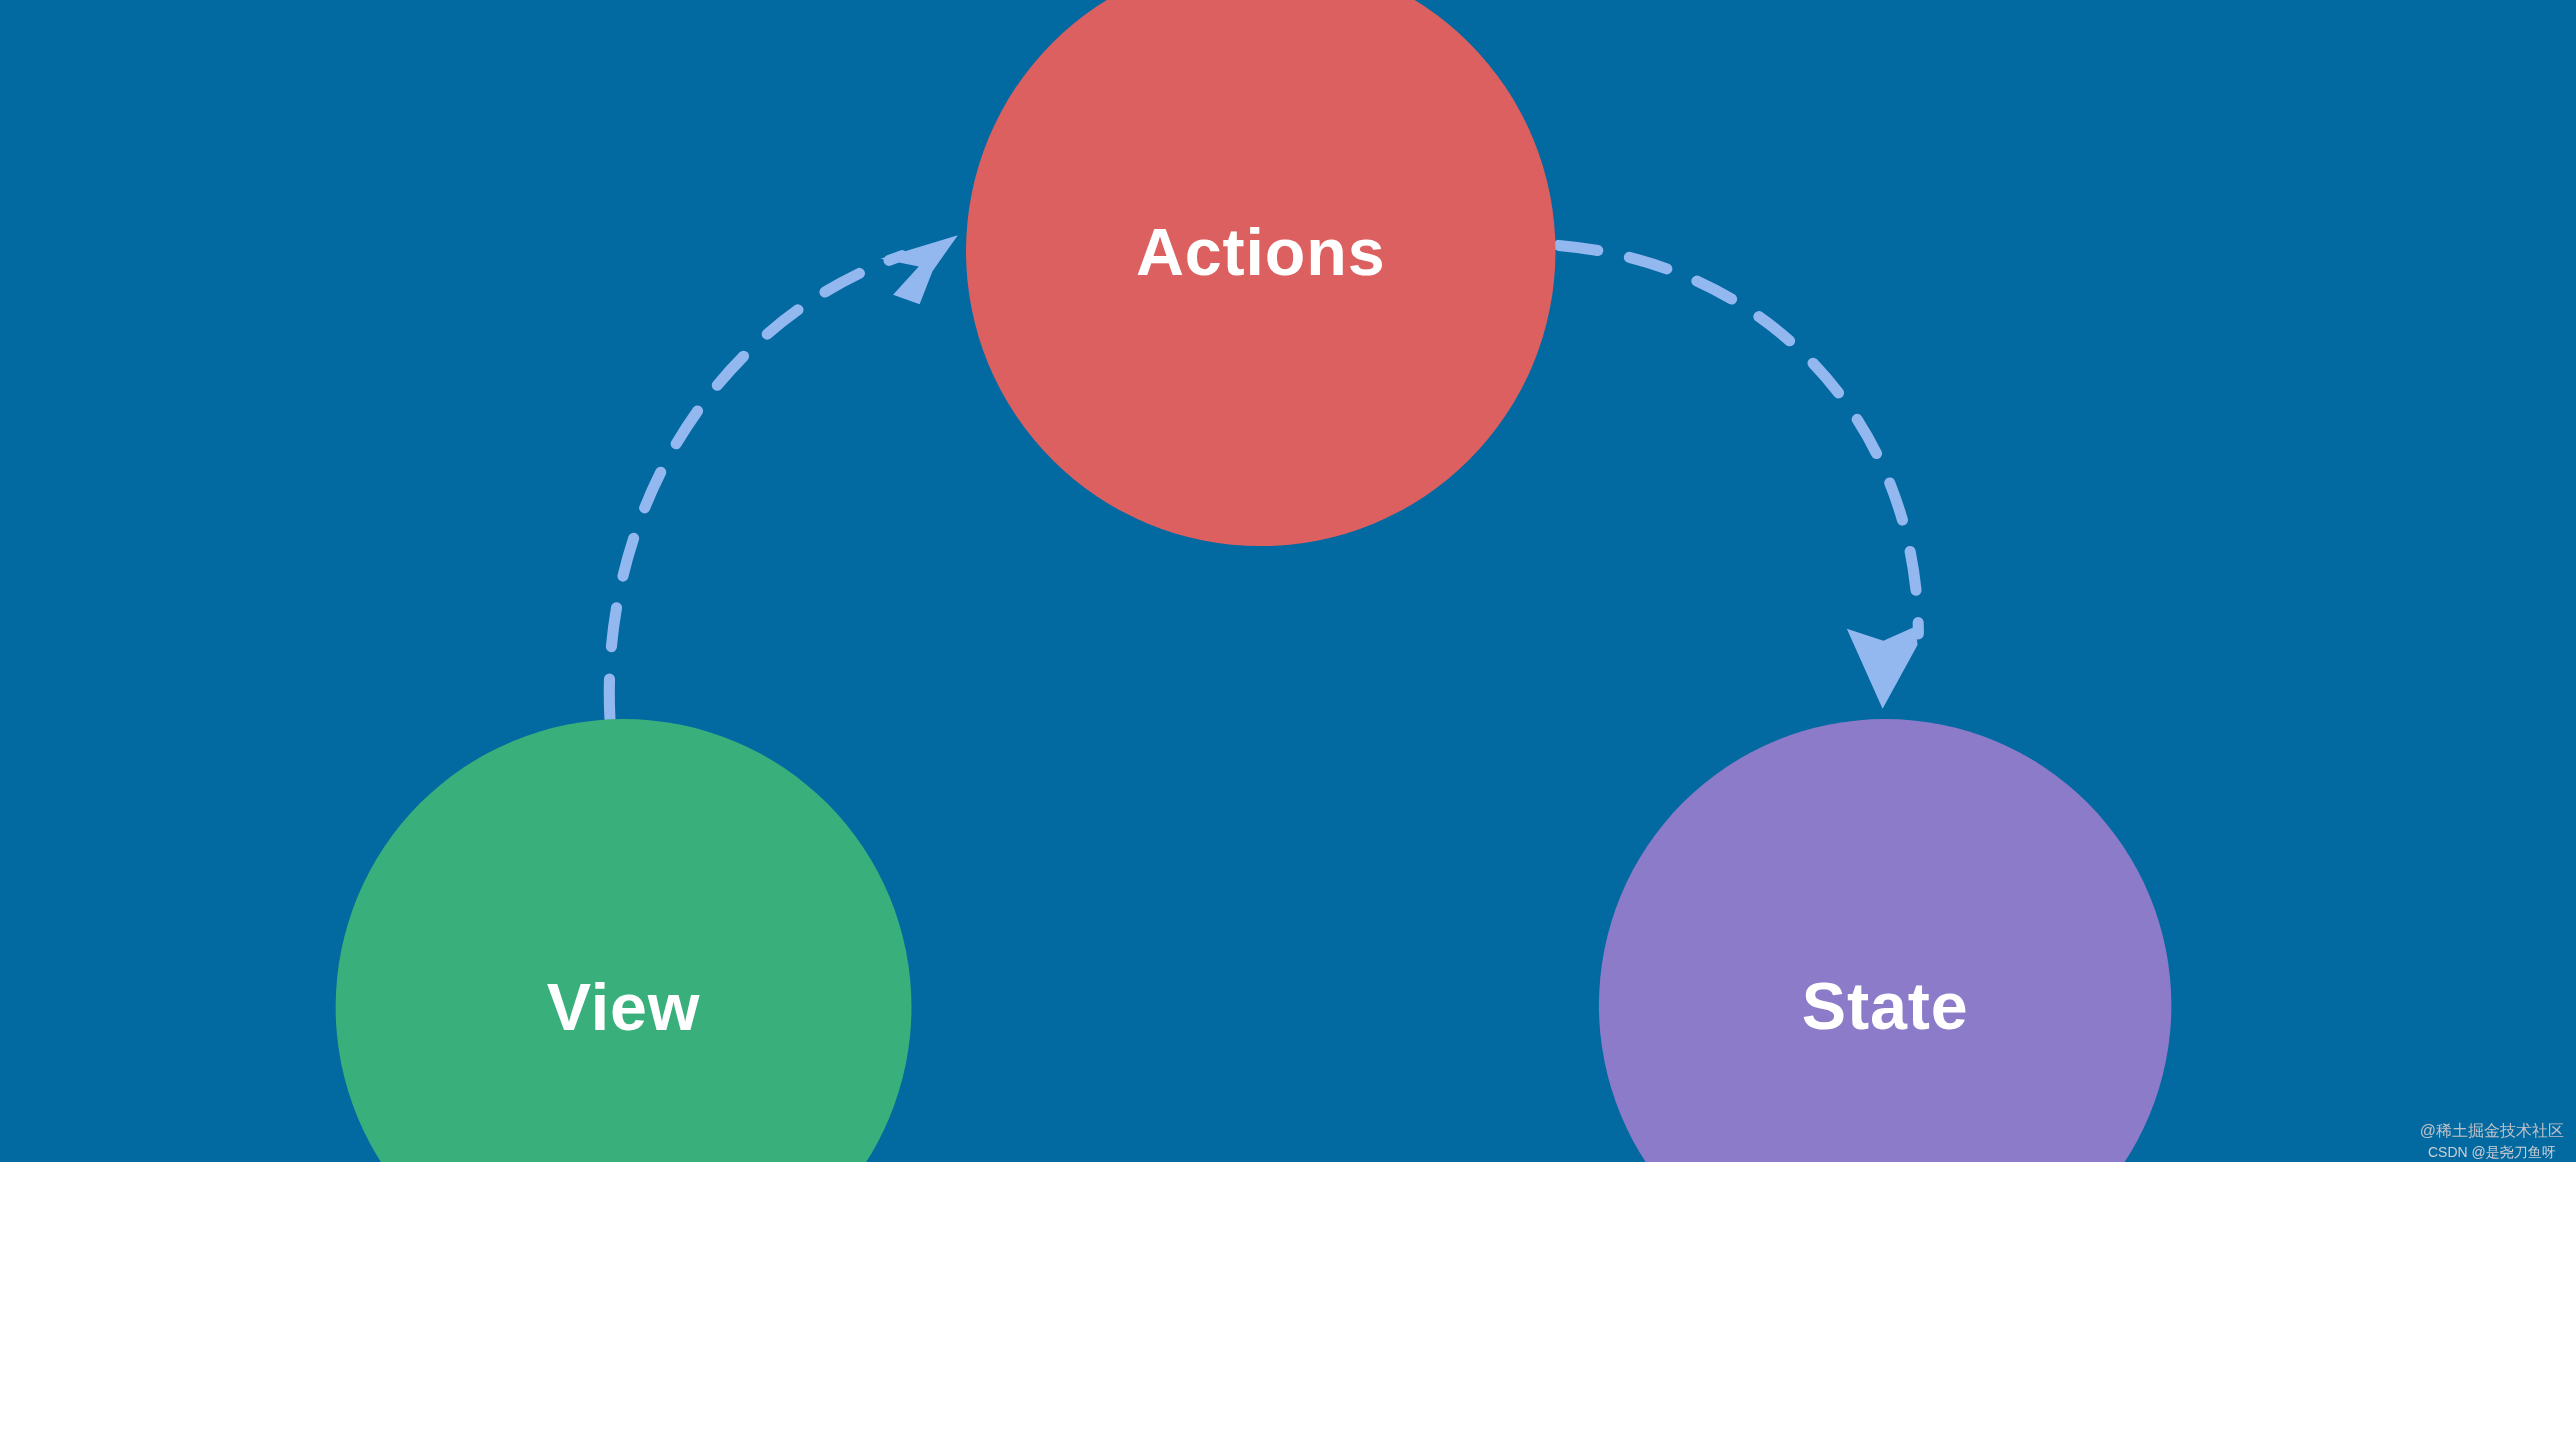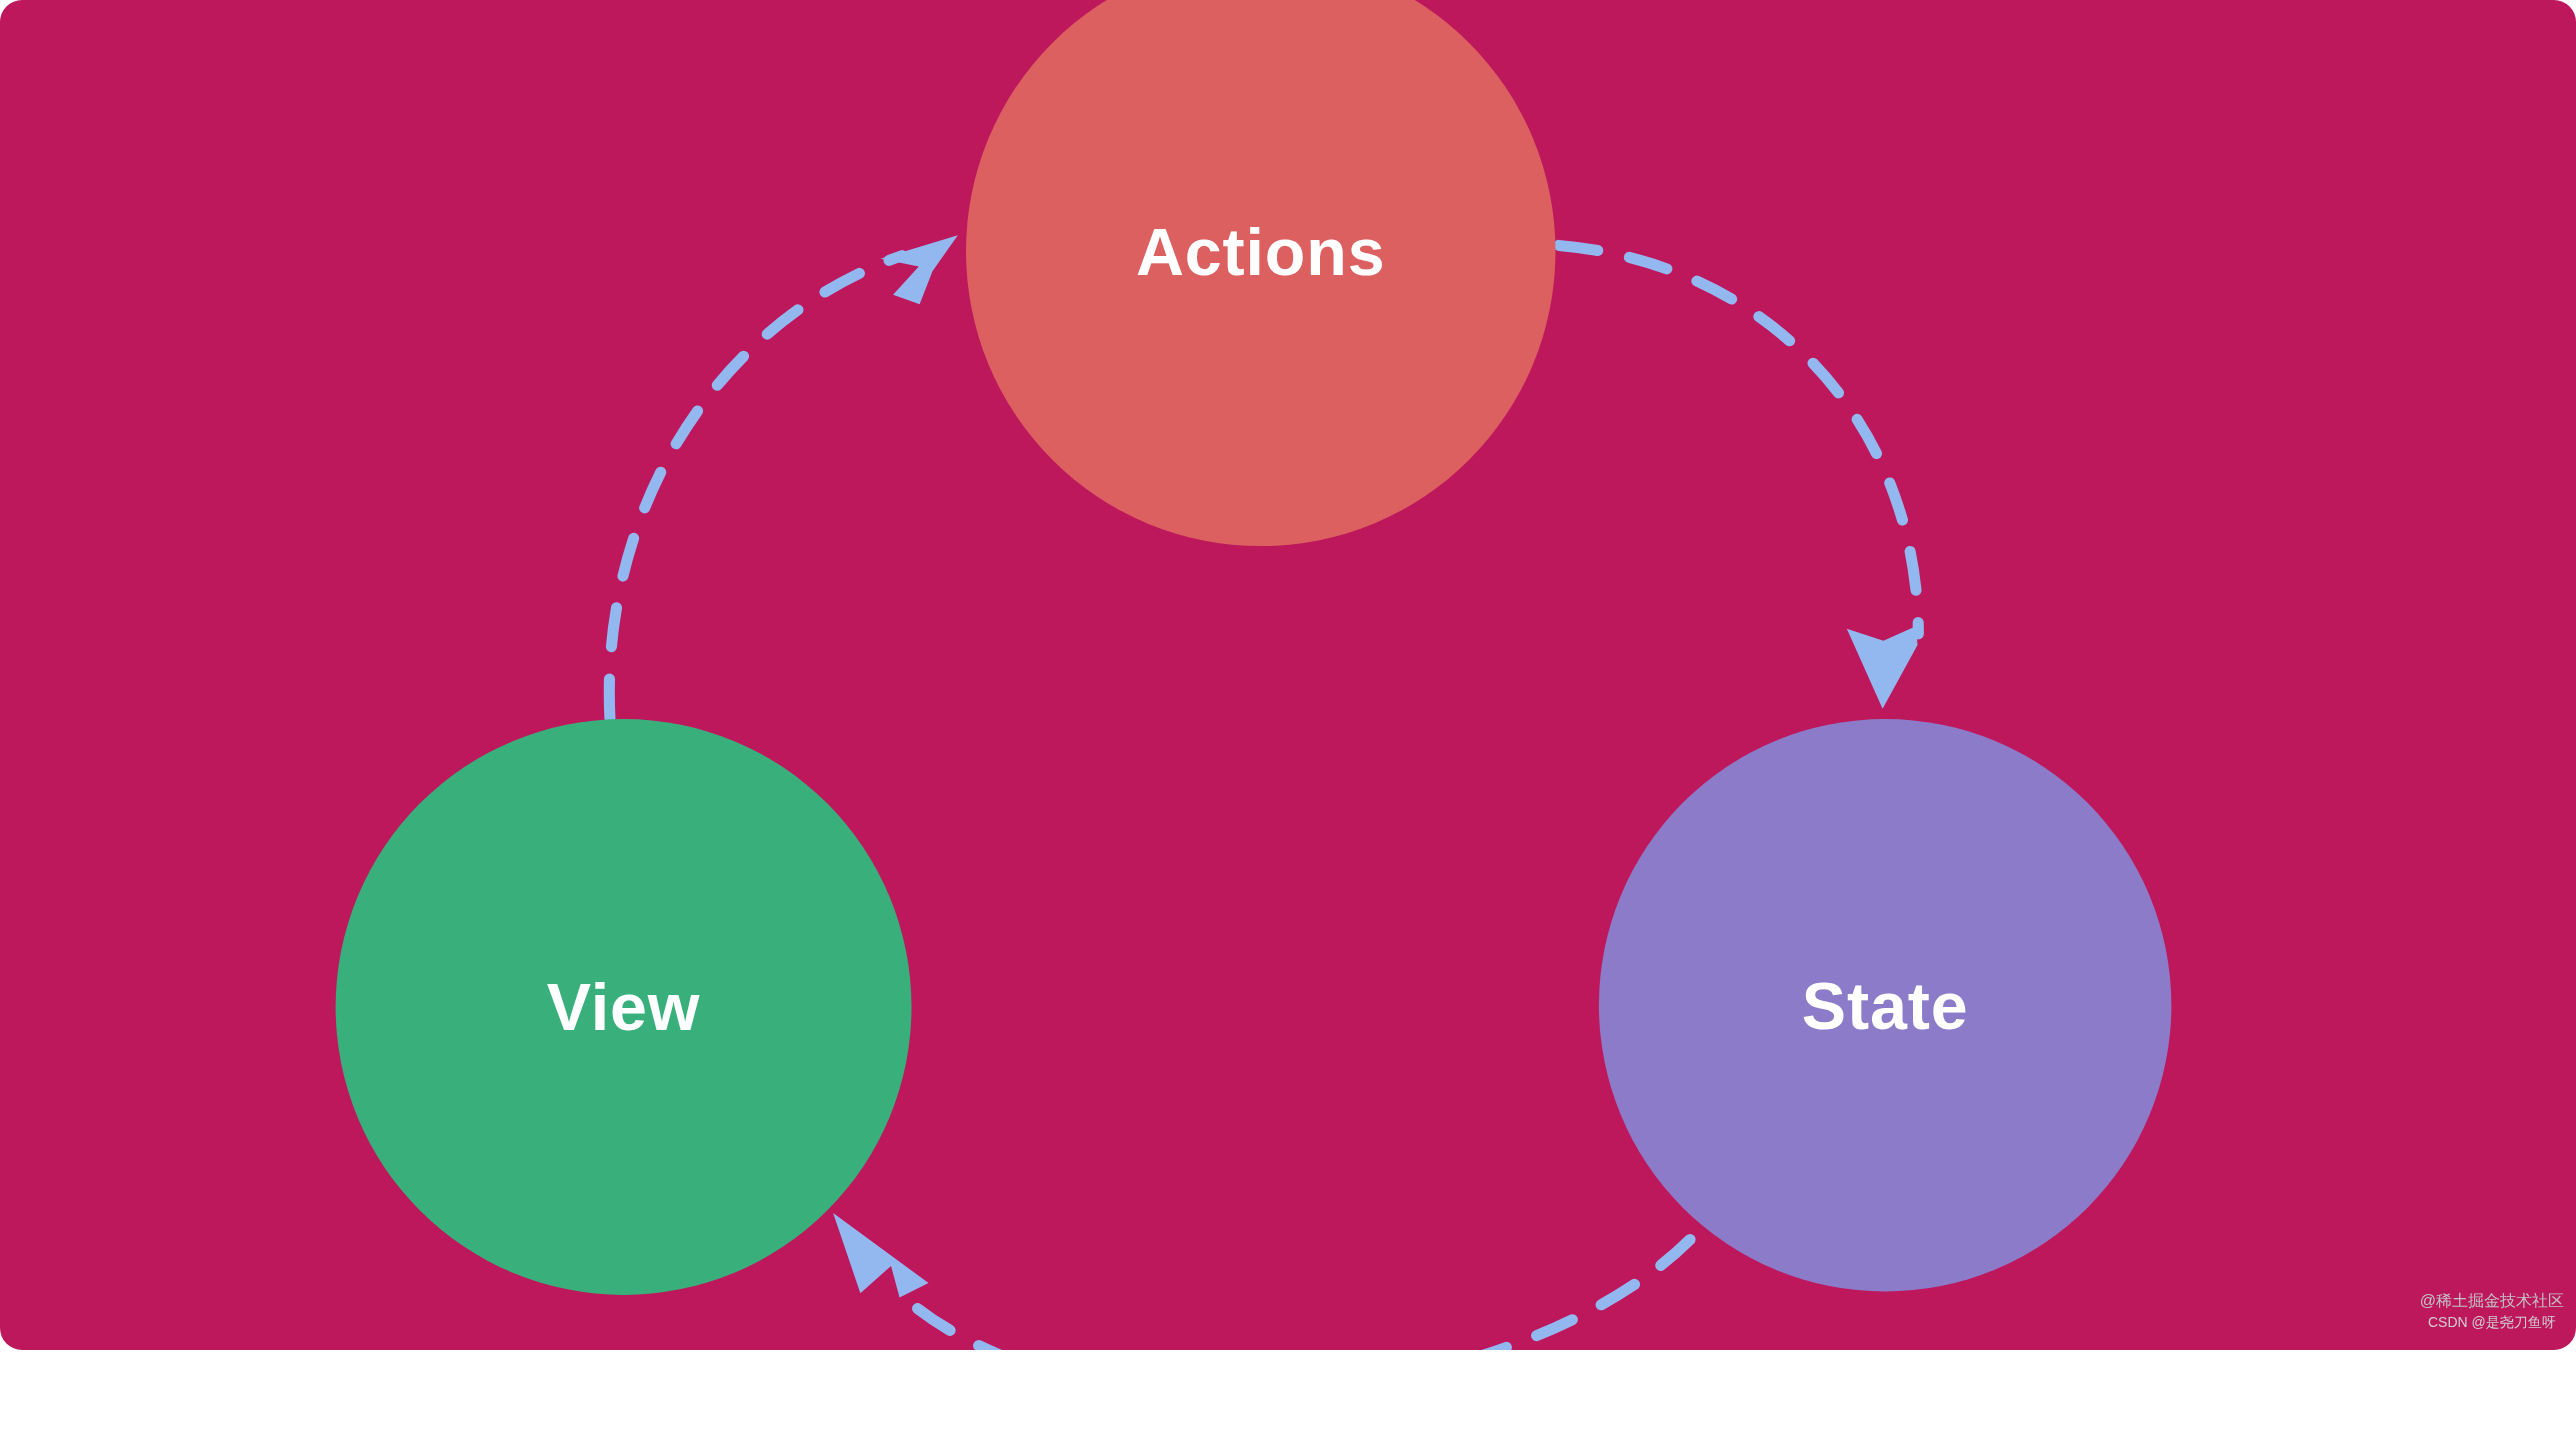--- a/index.html
+++ b/index.html
@@ -7,45 +7,44 @@
     margin: 0;
     padding: 0;
     background: #ffffff;
   }
   body {
     font-family: "Liberation Sans", sans-serif;
   }
   #canvas {
     position: relative;
     width: 2576px;
-    height: 1350px;
-    background: #be185d;
+    height: 1162px;
+    background: #0369a1;
     overflow: hidden;
-    border-radius: 22px;
   }
   #diagram-svg {
     position: absolute;
     top: 0;
     left: 0;
     width: 2576px;
     height: 1450px;
     display: block;
   }
   .node-label {
     font-family: "Liberation Sans", sans-serif;
     font-weight: bold;
     fill: #ffffff;
     text-anchor: middle;
     dominant-baseline: middle;
     letter-spacing: 1px;
   }
   .watermark {
     position: absolute;
     right: 12px;
-    bottom: 18px;
+    bottom: 0;
     text-align: center;
     font-family: "Liberation Sans", sans-serif;
     line-height: 1.45;
     color: #c9c9cd;
     user-select: none;
     pointer-events: none;
   }
   .watermark .wm-line-1 {
     display: block;
     font-size: 16px;

